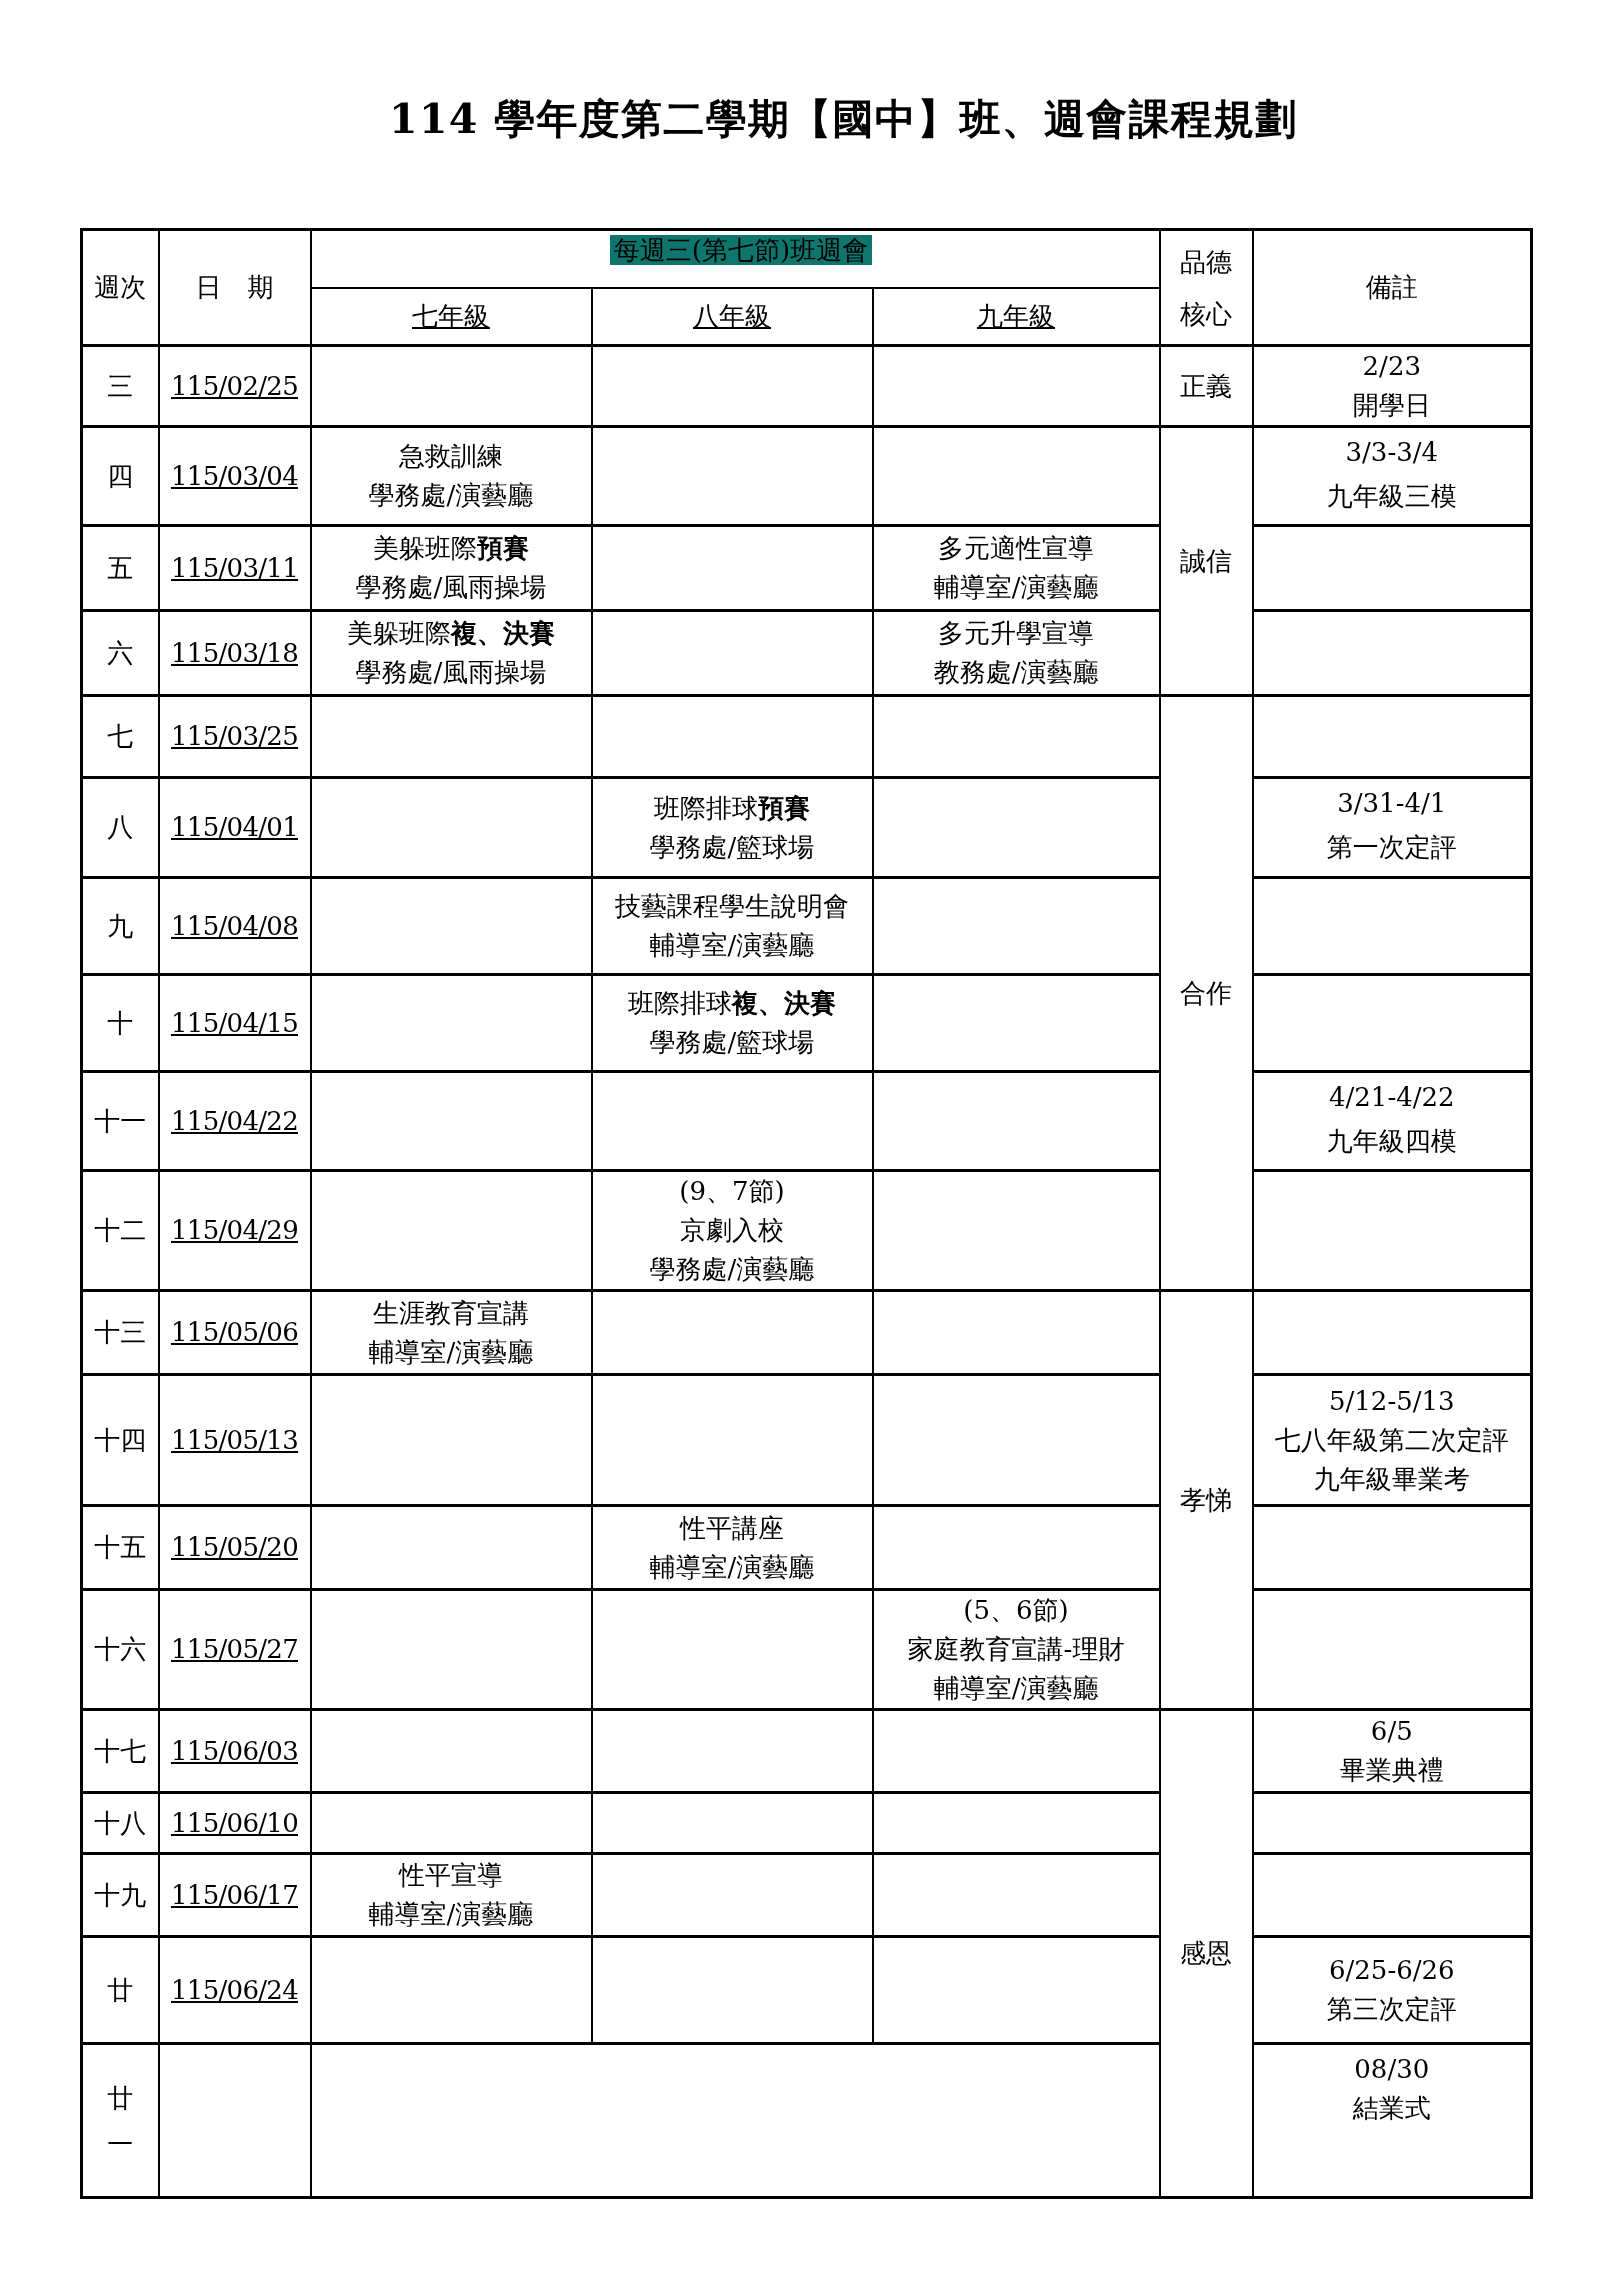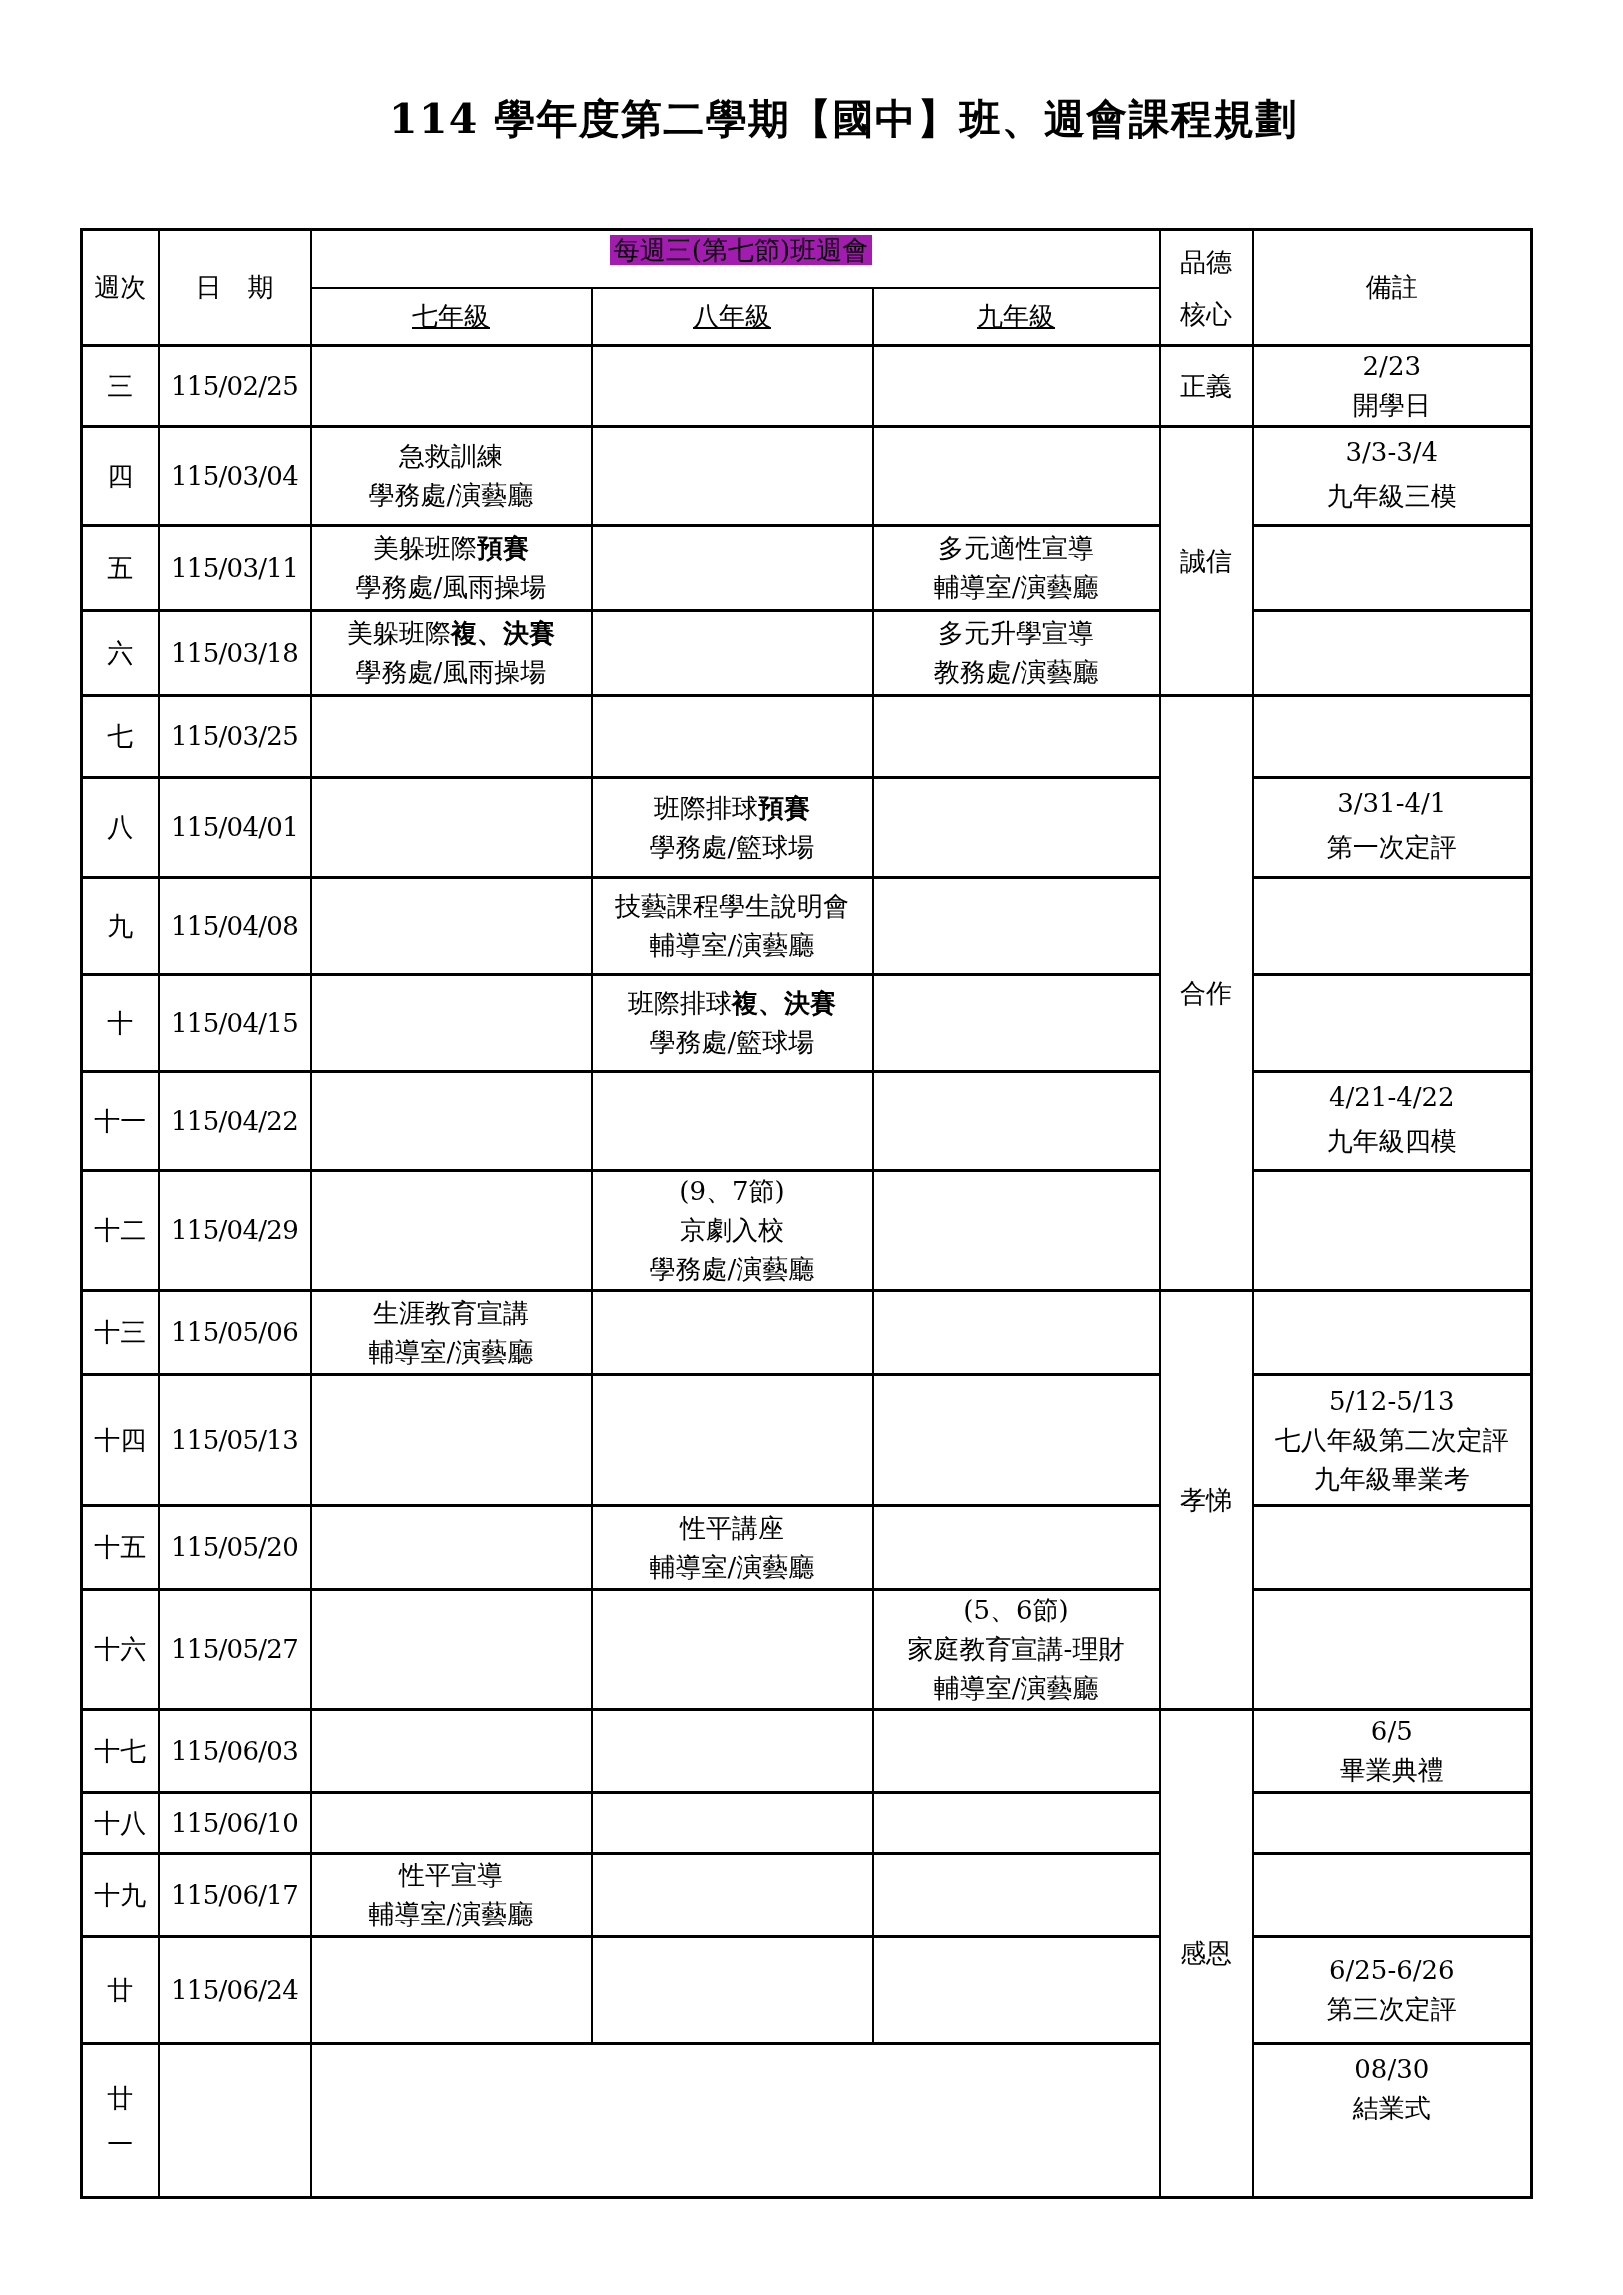--- a/index.html
+++ b/index.html
@@ -16,24 +16,24 @@
     width: 1450px;
     border: 3.3px solid #000;
   }
   table.sched td, table.sched th {
     border: 2px solid #000; text-align: center; vertical-align: middle;
     padding: 0; font-weight: normal;
     font-size: 26px; line-height: 39px;
     font-family: "DejaVu Serif", "Liberation Serif", serif;
   }
   table.sched tr.thick td { border-top: 3.3px solid #000; }
-  .hl { background: #a21caf; padding: 0 3.9px; margin-left: 12px; }
+  .hl { background: #0f766e; padding: 0 3.9px; margin-left: 12px; }
   .hdr-grade { font-weight: bold; font-size: 27.5px; text-decoration: underline; }
   .virtue { font-weight: bold; font-size: 29px; }
-  .date { font-family: "Liberation Serif", "DejaVu Serif", serif; font-size: 29px; letter-spacing: -0.7px; }
+  .date { font-family: "Liberation Serif", "DejaVu Serif", serif; font-size: 29px; letter-spacing: -0.7px; text-decoration: underline; }
   .week { font-size: 26px; }
   .line { display: block; }
   .note { font-size: 26px; line-height: 38px; }
   b.em { font-weight: bold; text-align: right; }
   .cell-top { vertical-align: top !important; padding-top: 5.2px !important; }
 </style>
 </head>
 <body>
 
 <div class="title">114 學年度第二學期【國中】班、週會課程規劃</div>

